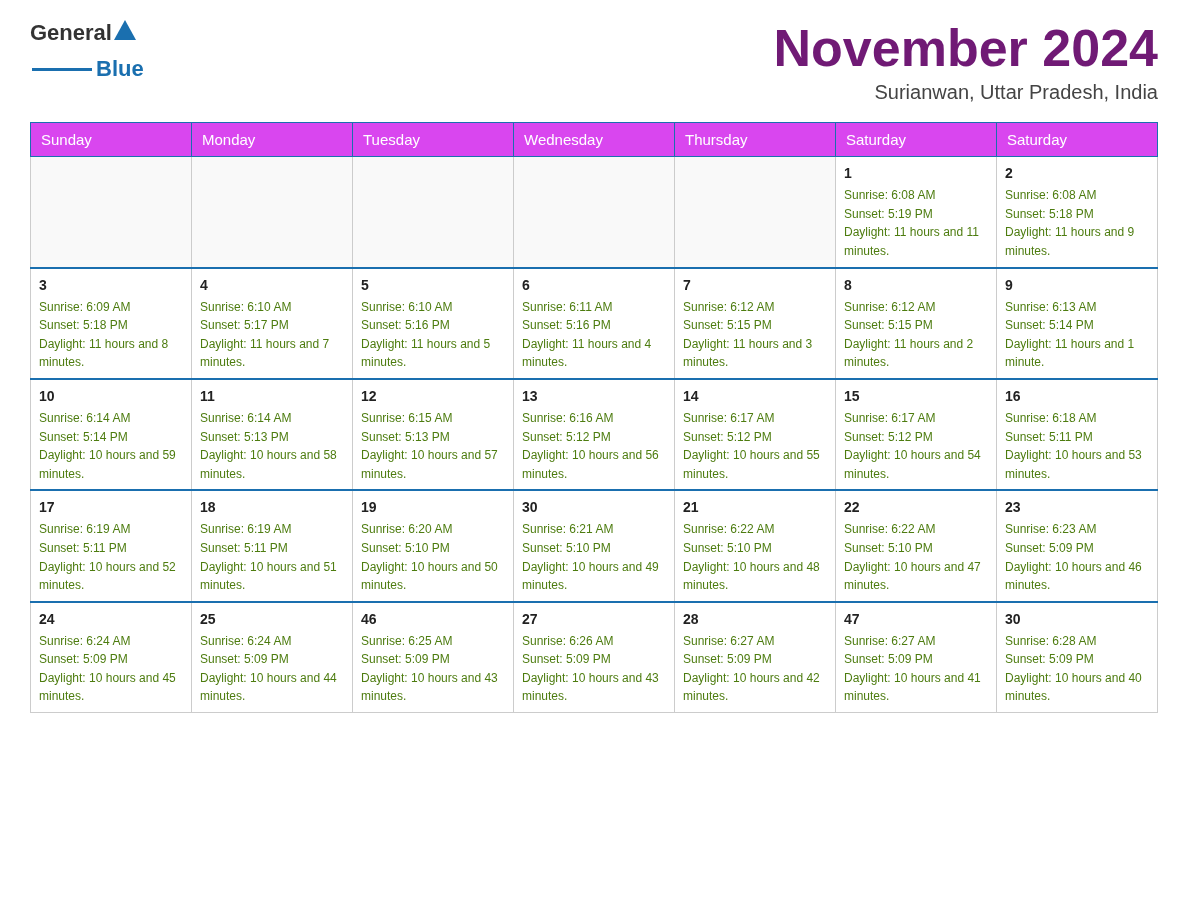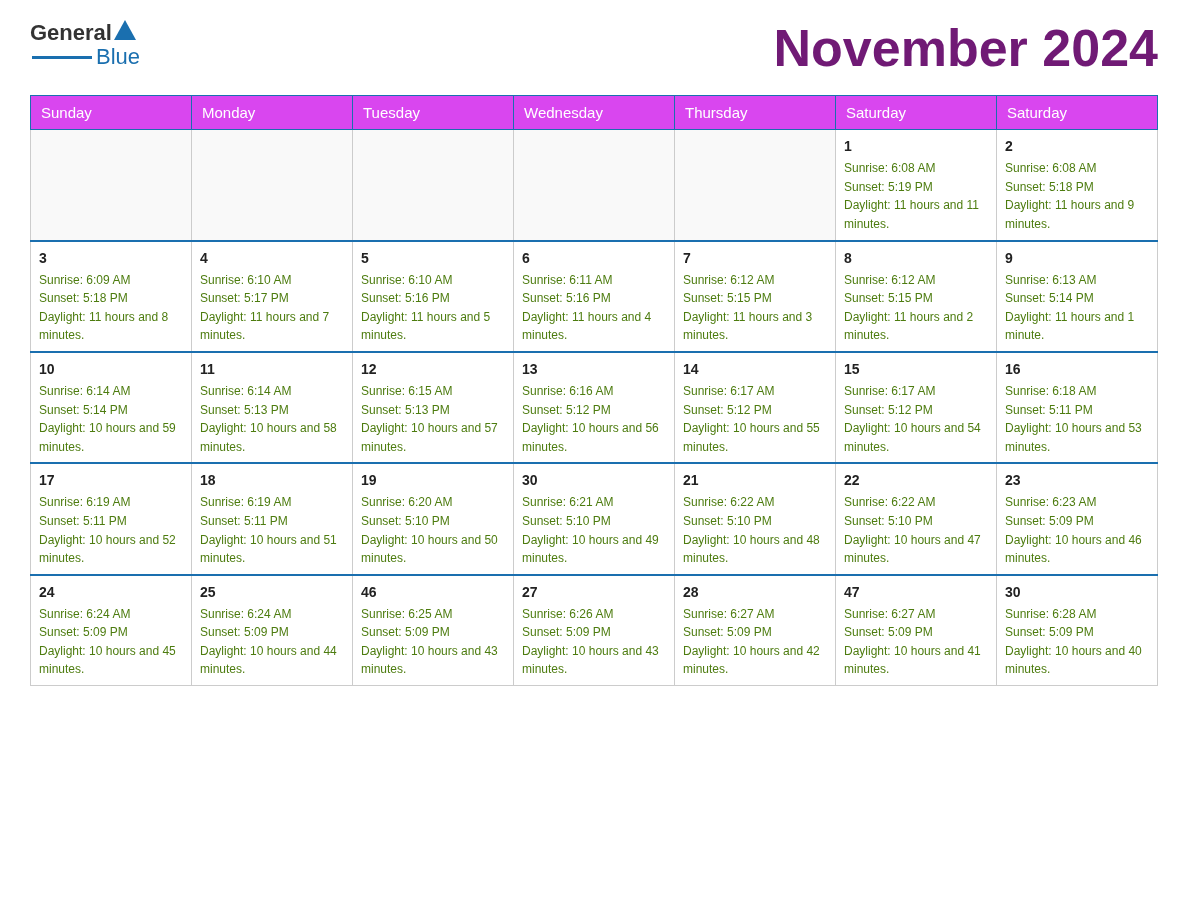--- a/index.html
+++ b/index.html
@@ -12,20 +12,21 @@
     .header-area {
       display: flex;
       justify-content: space-between;
       align-items: flex-start;
       margin-bottom: 18px;
     }
     .logo-area {
       display: flex;
       flex-direction: column;
       align-items: flex-start;
+      gap: 12px;
     }
     .logo-text {
       display: flex;
       align-items: center;
       font-size: 22px;
       font-weight: bold;
       color: #333;
     }
     .logo-general { color: #333; font-size: 22px; }
     .logo-blue { color: #1a6faf; font-size: 22px; }
@@ -94,25 +95,26 @@
     <div class="logo-text">
       <span class="logo-general">General</span>
       <span style="position:relative; display:inline-block; margin-left:2px;">
         <svg width="22" height="20" viewBox="0 0 22 20">
           <polygon points="11,0 22,20 0,20" fill="#1a6faf"></polygon>
         </svg>
       </span>
     </div>
     <div style="display:flex; align-items:center; margin-top:-2px; margin-left:2px;">
       <span style="width:60px; height:3px; background:#1a6faf; display:inline-block;"></span>
-      <span class="logo-blue" style="color:#1a6faf; font-size:22px; font-weight:normal; margin-left:4px;">Blue</span>
+      <span class="logo-blue" style="color:#1a6faf; font-size:22px; font-weight:bold; margin-left:4px;">Blue</span>
     </div>
   </div>
   <div class="title-area">
     <div class="main-title">November 2024</div>
+    <div class="subtitle">Surianwan, Uttar Pradesh, India</div>
   </div>
 </div>
 
 <table class="calendar">
   <thead>
     <tr>
     <th>Sunday</th>
         <th>Monday</th>
         <th>Tuesday</th>
         <th>Wednesday</th>

